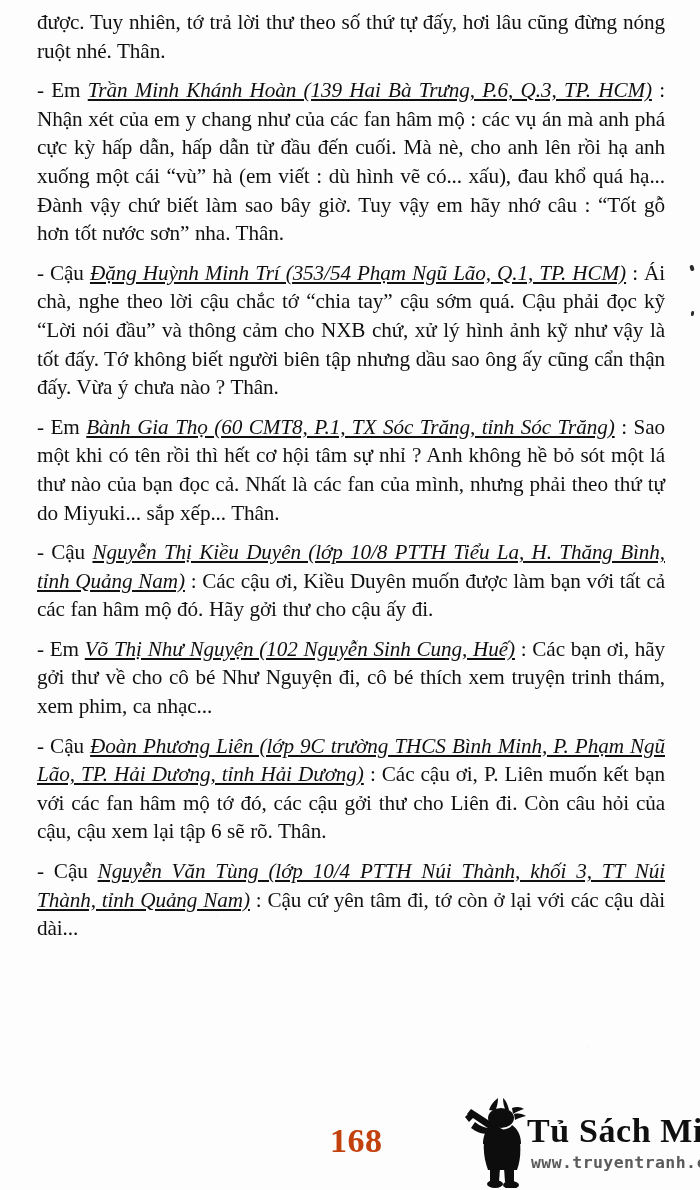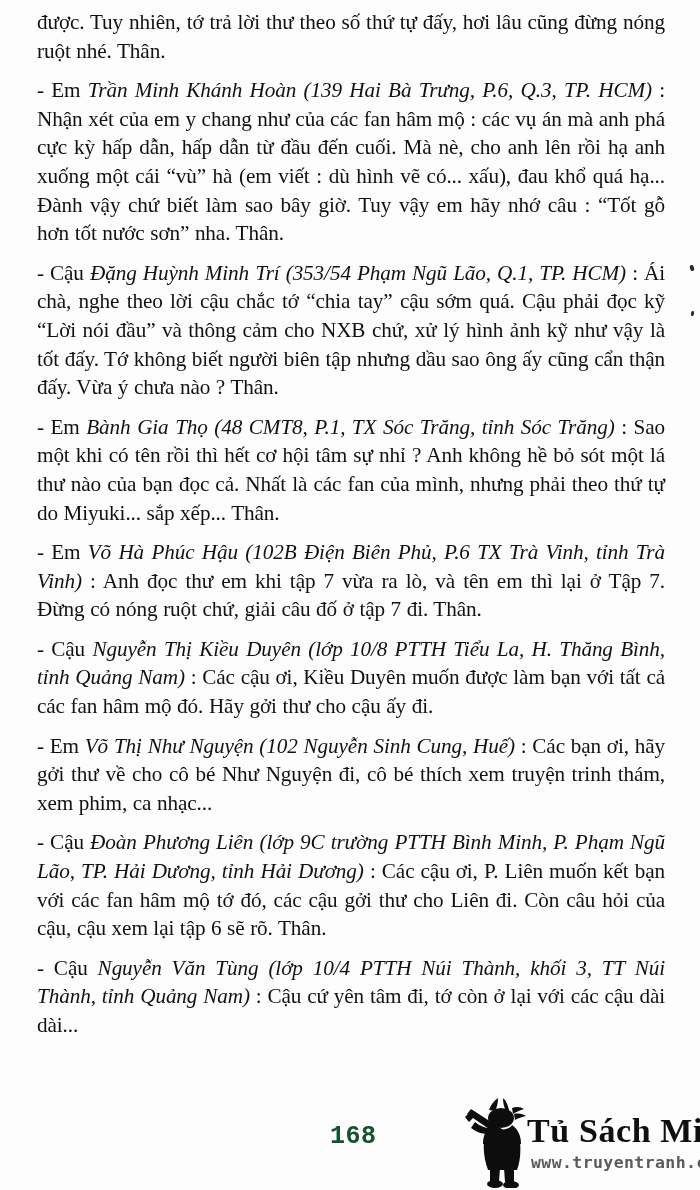--- a/index.html
+++ b/index.html
@@ -42,21 +42,21 @@
     margin: 0 0 11px 0;
     font-size: 21.2px;
     line-height: 28.6px;
     text-align: justify;
     text-justify: inter-word;
     letter-spacing: -0.1px;
     word-spacing: 0.4px;
   }
   p.para:last-child { margin-bottom: 0; }
 
-  p.para .it { font-style: italic; }
+  p.para .it { font-style: italic; text-decoration: underline; }
 
   
   .speck {
     position: absolute;
     background: #2b2b2b;
     border-radius: 40%;
   }
   .speck.s1 { left: 690px; top: 265px; width: 4px; height: 6px; transform: rotate(-18deg); }
   .speck.s2 { left: 691px; top: 311px; width: 3px; height: 5px; transform: rotate(10deg); }
 
@@ -65,24 +65,24 @@
     position: absolute;
     left: 0;
     top: 1098px;
     width: 700px;
     height: 92px;
   }
   .page-number {
     position: absolute;
     left: 330px;
     top: 1122px;
-    font-family: Liberation Mono, monospace;
-    font-size: 25px;
+    font-family: Liberation Serif, serif;
+    font-size: 34px;
     font-weight: 700;
-    color: #14532d;
+    color: #c2410c;
     letter-spacing: 0.5px;
   }
 
   .logo {
     position: absolute;
     left: 465px;
     top: 1096px;
     width: 225px;
     height: 92px;
   }
@@ -121,25 +121,24 @@
 
 <div class="page">
 
   <div class="grain"></div>
 
   <div class="textblock">
 
   <p class="para"><span class="">được. Tuy nhiên, tớ trả lời thư theo số thứ tự đấy, hơi lâu cũng đừng nóng ruột nhé. Thân.</span></p>
       <p class="para"><span class="">- Em </span><span class="it">Trần Minh Khánh Hoàn (139 Hai Bà Trưng, P.6, Q.3, TP. HCM)</span><span class=""> : Nhận xét của em y chang như của các fan hâm mộ : các vụ án mà anh phá cực kỳ hấp dẫn, hấp dẫn từ đầu đến cuối. Mà nè, cho anh lên rồi hạ anh xuống một cái “vù” hà (em viết : dù hình vẽ có... xấu), đau khổ quá hạ... Đành vậy chứ biết làm sao bây giờ. Tuy vậy em hãy nhớ câu : “Tốt gỗ hơn tốt nước sơn” nha. Thân.</span></p>
       <p class="para"><span class="">- Cậu </span><span class="it">Đặng Huỳnh Minh Trí (353/54 Phạm Ngũ Lão, Q.1, TP. HCM)</span><span class=""> : Ái chà, nghe theo lời cậu chắc tớ “chia tay” cậu sớm quá. Cậu phải đọc kỹ “Lời nói đầu” và thông cảm cho NXB chứ, xử lý hình ảnh kỹ như vậy là tốt đấy. Tớ không biết người biên tập nhưng dầu sao ông ấy cũng cẩn thận đấy. Vừa ý chưa nào ? Thân.</span></p>
-      <p class="para"><span class="">- Em </span><span class="it">Bành Gia Thọ (48 CMT8, P.1, TX Sóc Trăng, tỉnh Sóc Trăng)</span><span class=""> : Sao một khi có tên rồi thì hết cơ hội tâm sự nhỉ ? Anh không hề bỏ sót một lá thư nào của bạn đọc cả. Nhất là các fan của mình, nhưng phải theo thứ tự do Miyuki... sắp xếp... Thân.</span></p>
-      <p class="para"><span class="">- Em </span><span class="it">Võ Hà Phúc Hậu (102B Điện Biên Phủ, P.6 TX Trà Vinh, tỉnh Trà Vinh)</span><span class=""> : Anh đọc thư em khi tập 7 vừa ra lò, và tên em thì lại ở Tập 7. Đừng có nóng ruột chứ, giải câu đố ở tập 7 đi. Thân.</span></p>
+      <p class="para"><span class="">- Em </span><span class="it">Bành Gia Thọ (60 CMT8, P.1, TX Sóc Trăng, tỉnh Sóc Trăng)</span><span class=""> : Sao một khi có tên rồi thì hết cơ hội tâm sự nhỉ ? Anh không hề bỏ sót một lá thư nào của bạn đọc cả. Nhất là các fan của mình, nhưng phải theo thứ tự do Miyuki... sắp xếp... Thân.</span></p>
       <p class="para"><span class="">- Cậu </span><span class="it">Nguyễn Thị Kiều Duyên (lớp 10/8 PTTH Tiểu La, H. Thăng Bình, tỉnh Quảng Nam)</span><span class=""> : Các cậu ơi, Kiều Duyên muốn được làm bạn với tất cả các fan hâm mộ đó. Hãy gởi thư cho cậu ấy đi.</span></p>
       <p class="para"><span class="">- Em </span><span class="it">Võ Thị Như Nguyện (102 Nguyễn Sinh Cung, Huế)</span><span class=""> : Các bạn ơi, hãy gởi thư về cho cô bé Như Nguyện đi, cô bé thích xem truyện trinh thám, xem phim, ca nhạc...</span></p>
-      <p class="para"><span class="">- Cậu </span><span class="it">Đoàn Phương Liên (lớp 9C trường PTTH Bình Minh, P. Phạm Ngũ Lão, TP. Hải Dương, tỉnh Hải Dương)</span><span class=""> : Các cậu ơi, P. Liên muốn kết bạn với các fan hâm mộ tớ đó, các cậu gởi thư cho Liên đi. Còn câu hỏi của cậu, cậu xem lại tập 6 sẽ rõ. Thân.</span></p>
+      <p class="para"><span class="">- Cậu </span><span class="it">Đoàn Phương Liên (lớp 9C trường THCS Bình Minh, P. Phạm Ngũ Lão, TP. Hải Dương, tỉnh Hải Dương)</span><span class=""> : Các cậu ơi, P. Liên muốn kết bạn với các fan hâm mộ tớ đó, các cậu gởi thư cho Liên đi. Còn câu hỏi của cậu, cậu xem lại tập 6 sẽ rõ. Thân.</span></p>
       <p class="para"><span class="">- Cậu </span><span class="it">Nguyễn Văn Tùng (lớp 10/4 PTTH Núi Thành, khối 3, TT Núi Thành, tỉnh Quảng Nam)</span><span class=""> : Cậu cứ yên tâm đi, tớ còn ở lại với các cậu dài dài...</span></p>
     </div>
 
   <span class="speck s1"></span>
   <span class="speck s2"></span>
 
   <div class="footer"></div>
 
   <div class="page-number">168</div>
 

